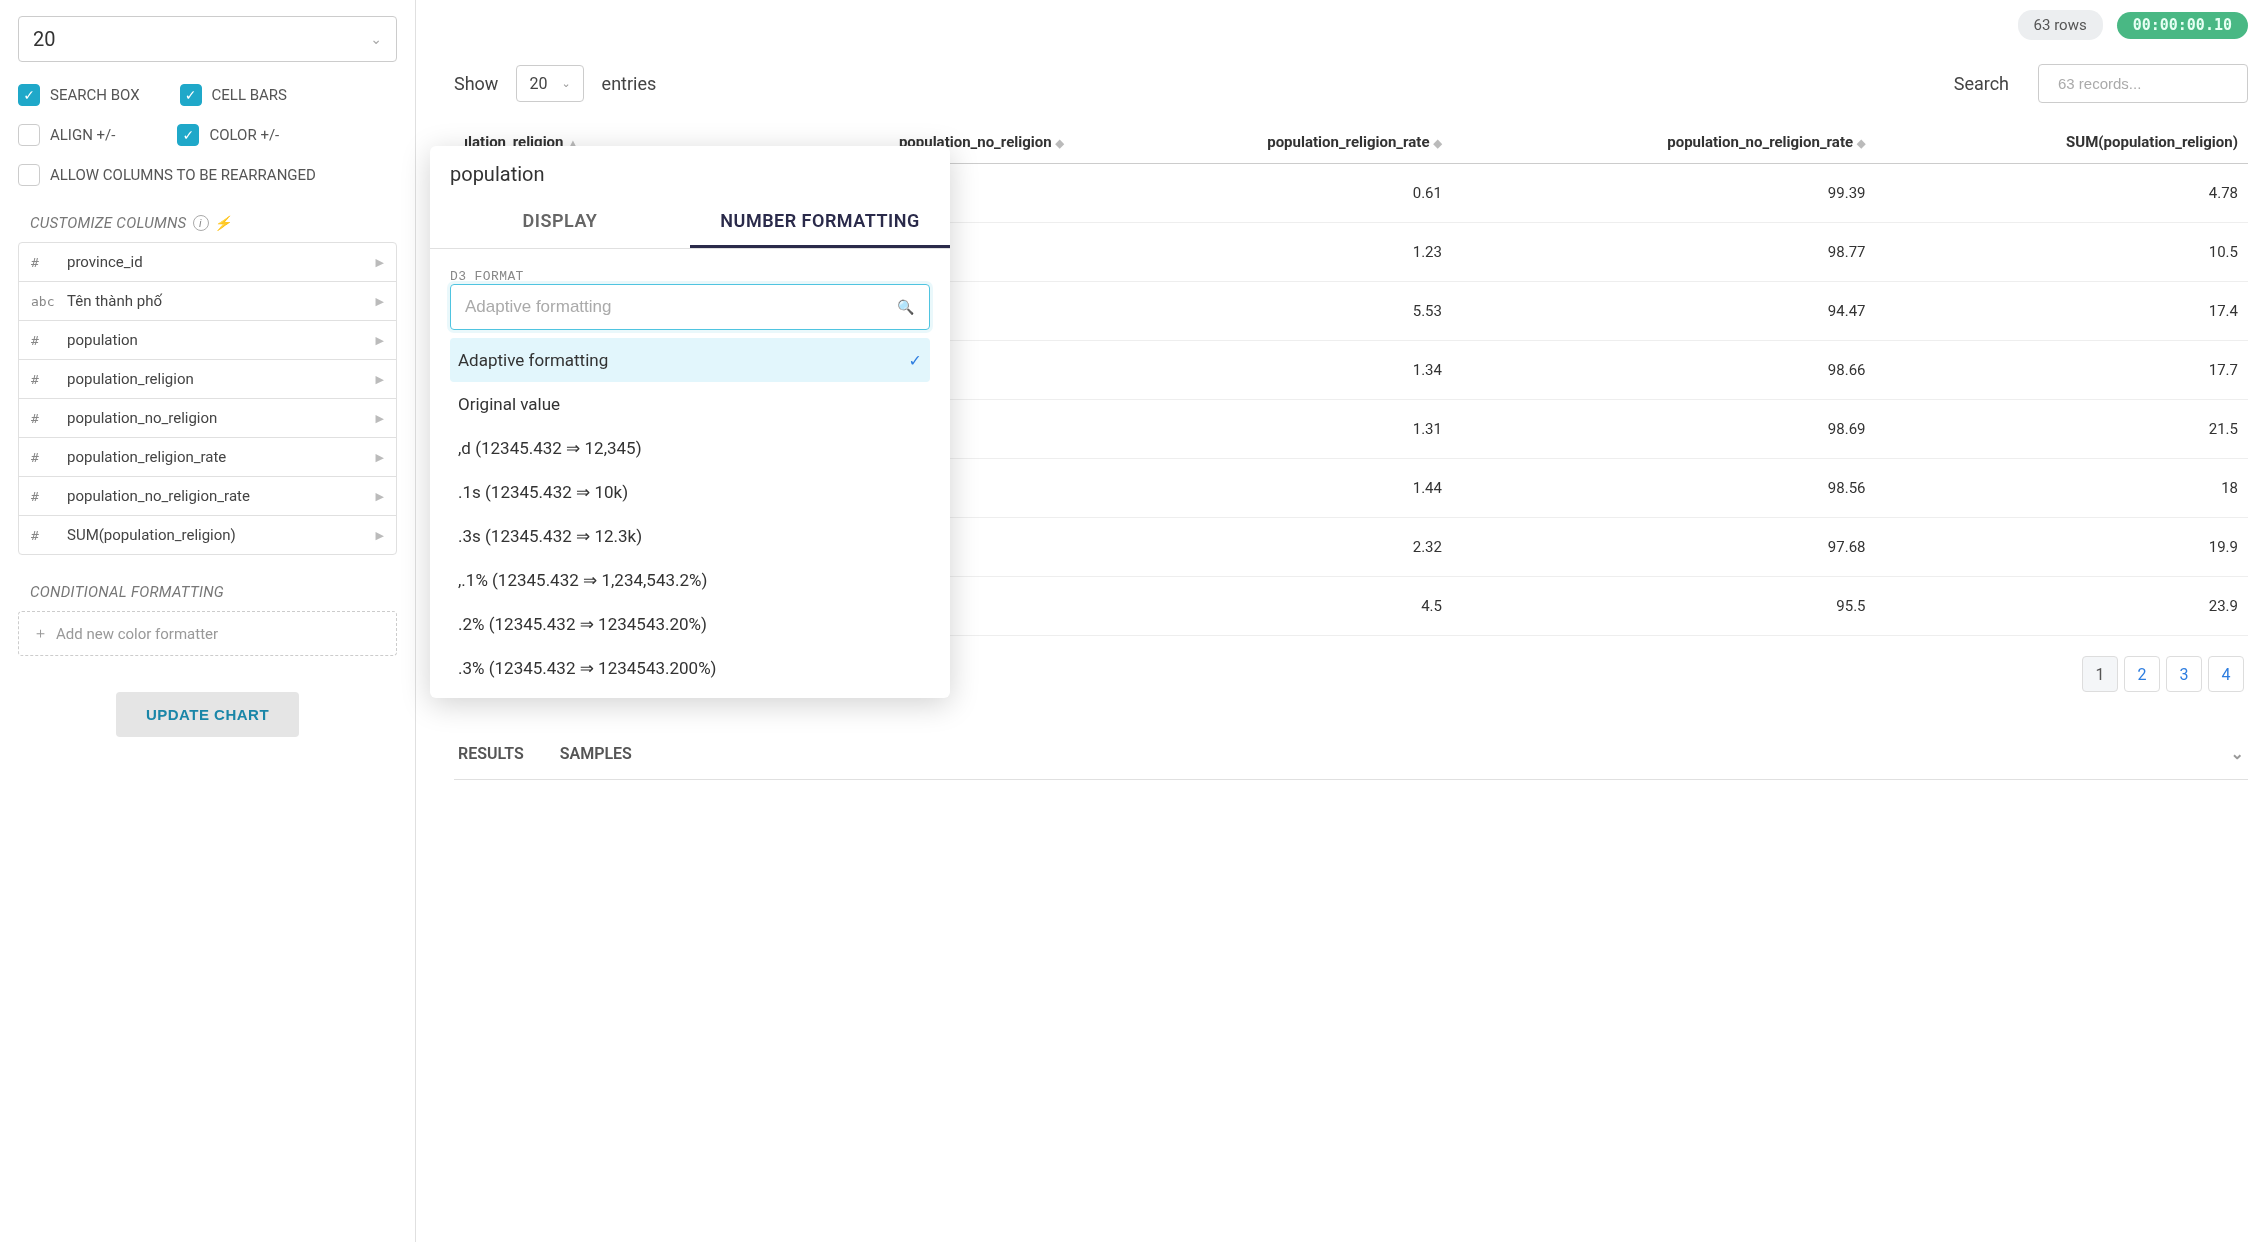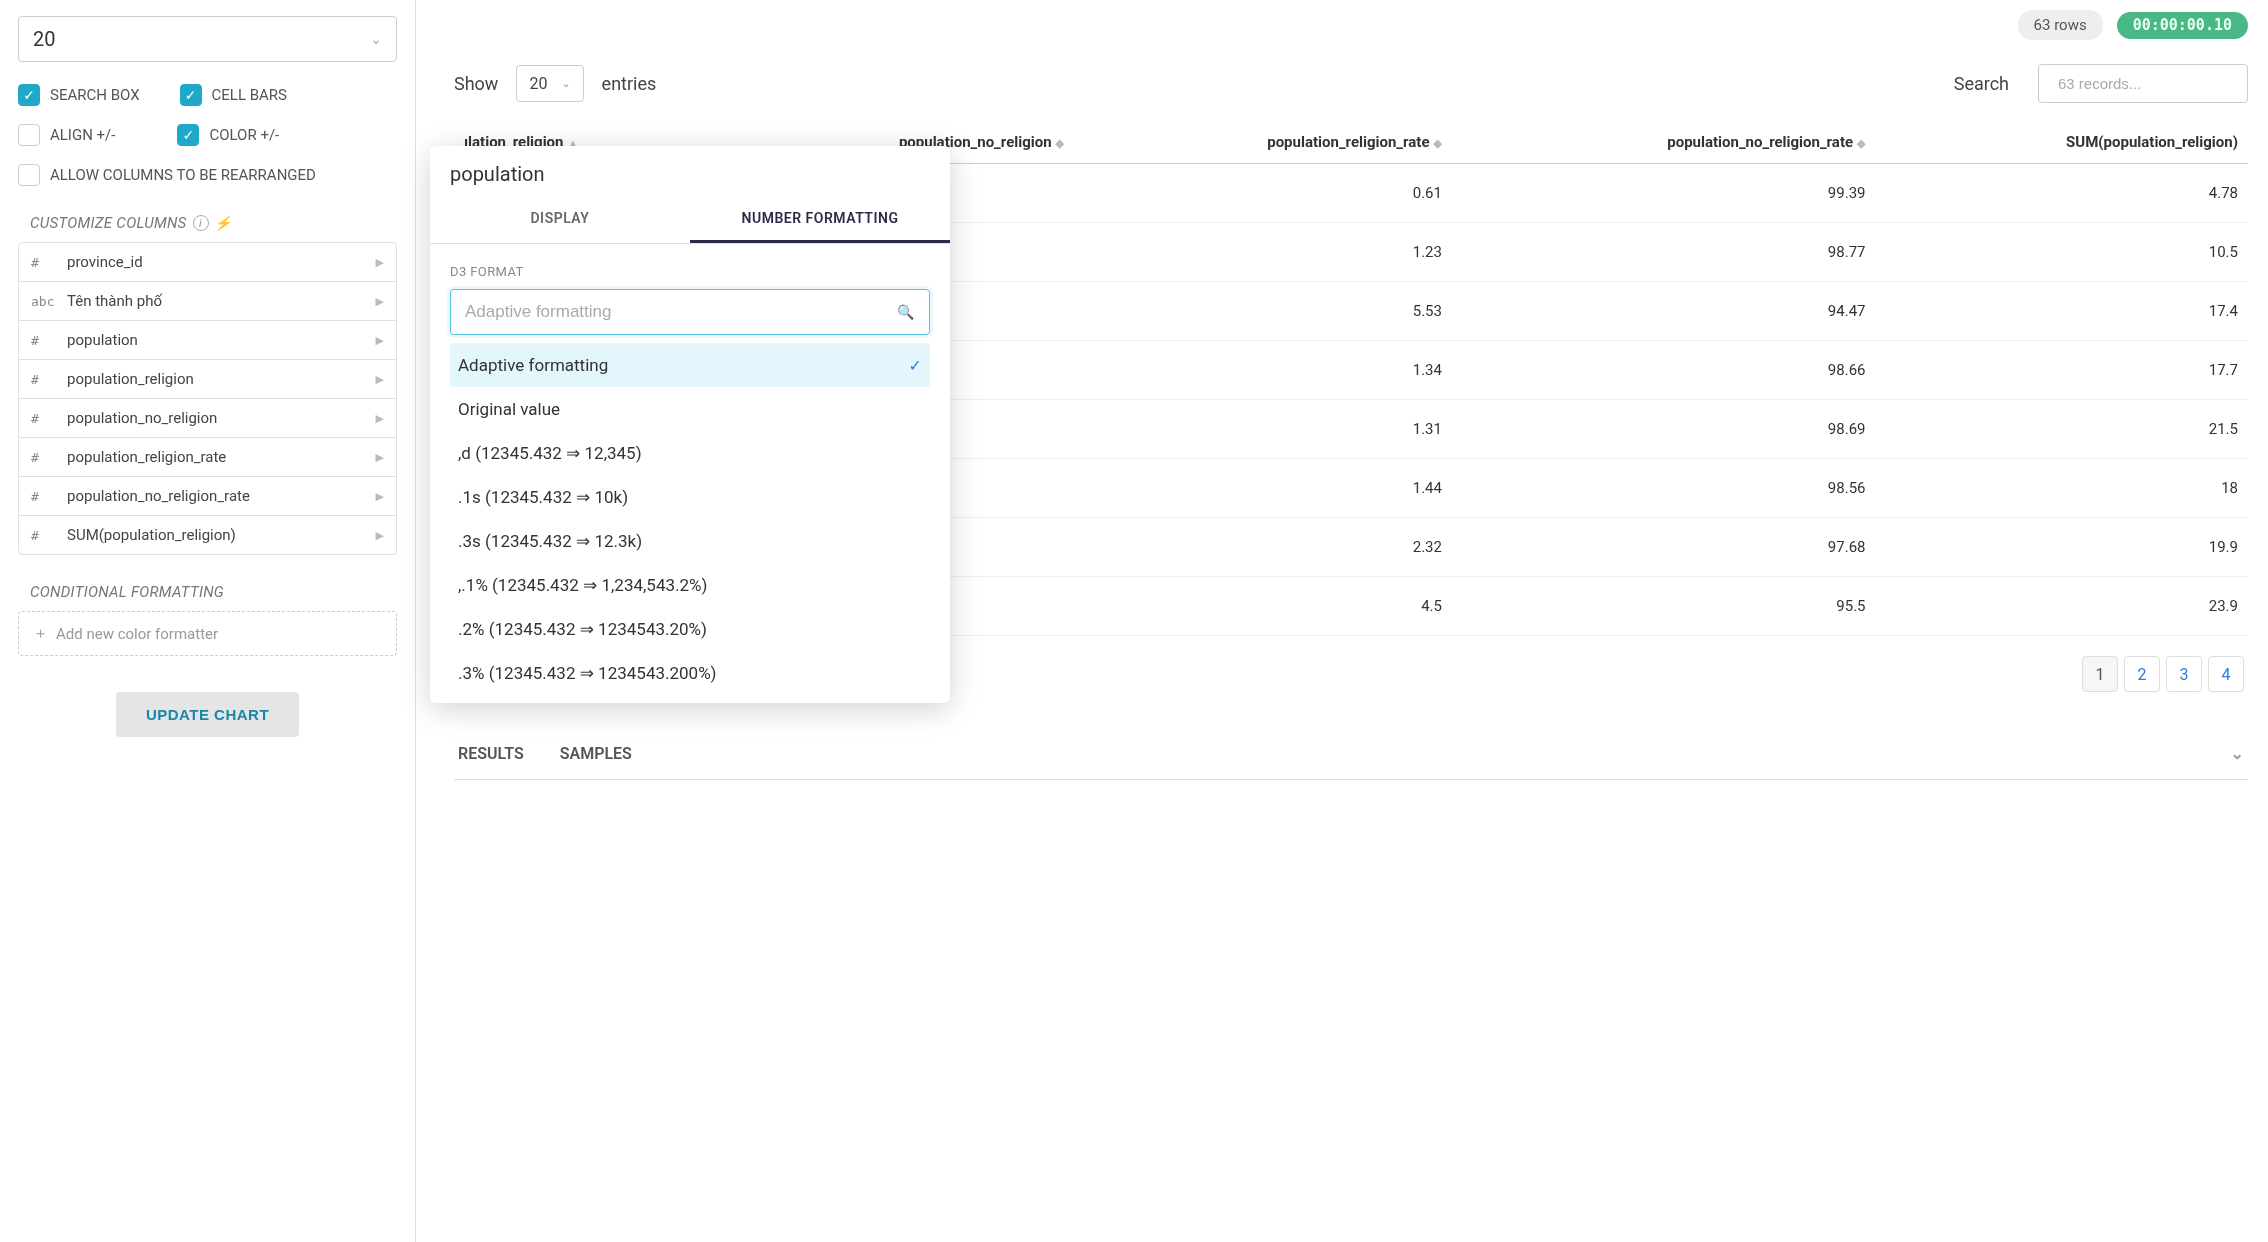--- a/index.html
+++ b/index.html
@@ -231,26 +231,26 @@
   z-index: 100;
 }
 .popover-title{
   padding:16px 20px 10px 20px;
   font-size:20px;
   color:#333;
 }
 .pop-tabs{display:flex;border-bottom:1px solid #e0e0e0;}
 .pop-tab{
   flex:1;text-align:center;padding:14px 0;
-  font-size:14px;font-weight:600;letter-spacing:0.5px;
+  font-size:18px;font-weight:600;letter-spacing:0.5px;
   color:#666;border-bottom:3px solid transparent;cursor:pointer;
 }
 .pop-tab.active{color:#2a2a4a;border-bottom-color:#2a2a4a;}
 .pop-body{padding:20px 20px 8px 20px;}
-.pop-label{font-size:13px;color:#888;letter-spacing:0.4px;margin-bottom:10px;}
+.pop-label{font-size:13px;color:#888;letter-spacing:0.4px;font-family:Liberation Mono, monospace;}
 .pop-select{
   border:1.5px solid #4fc4e0;
   border-radius:4px;
   padding:12px 14px;
   display:flex;align-items:center;justify-content:space-between;
   box-shadow:0 0 0 3px rgba(79,196,224,0.12);
 }
 .pop-select input{
   border:none;outline:none;font-size:17px;flex:1;background:transparent;
 }

